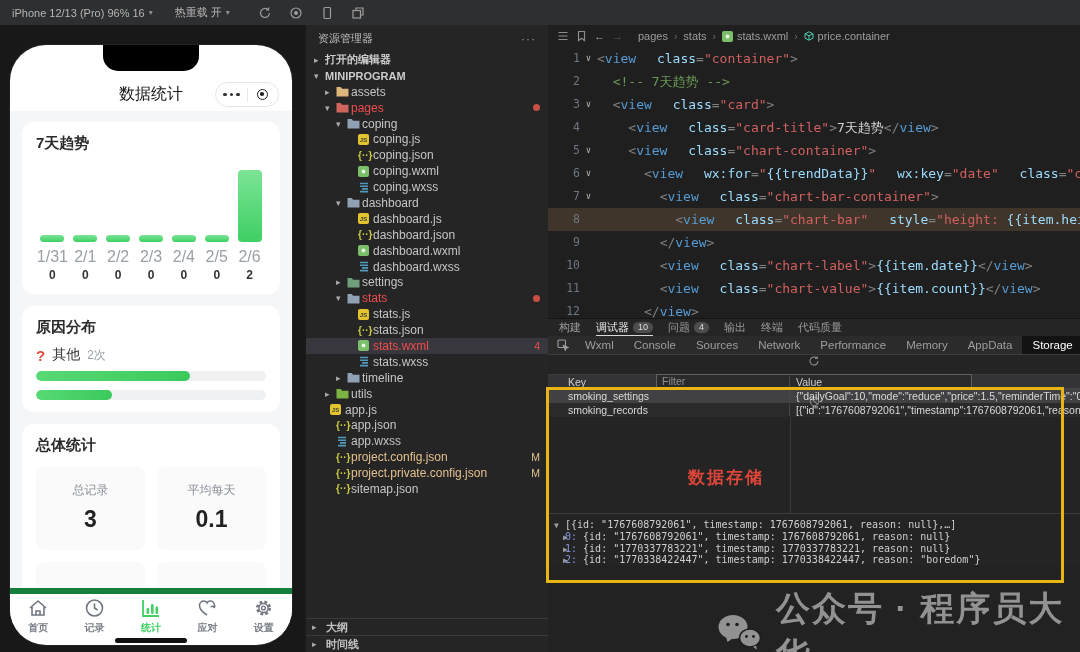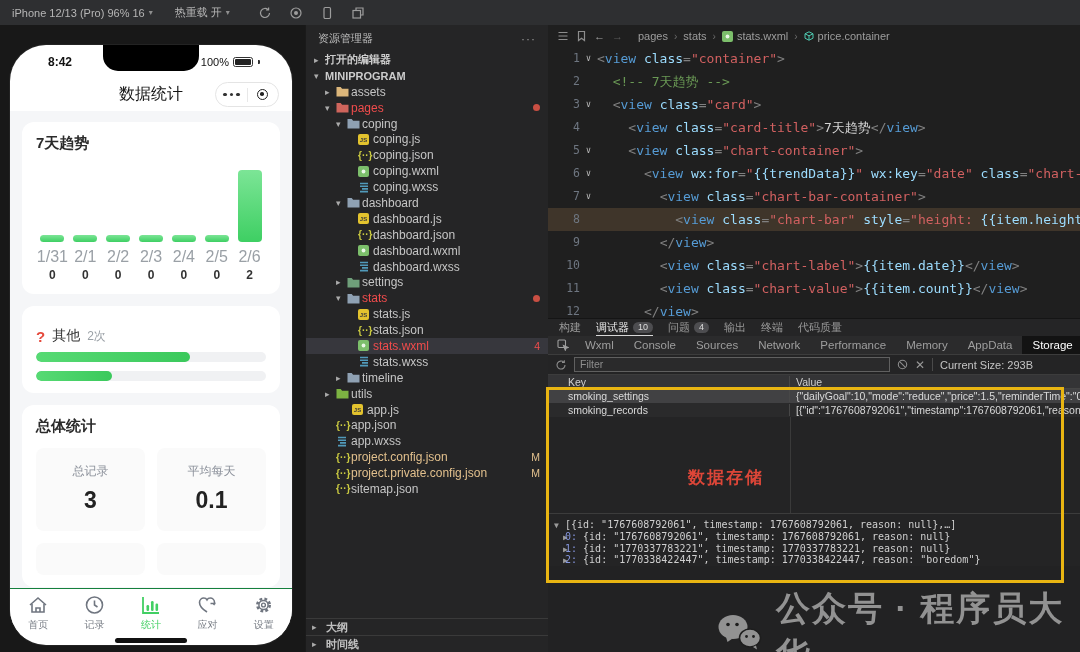--- a/index.html
+++ b/index.html
@@ -56,21 +56,21 @@
   .reason-count { font-size:12px; color:#9aa0a6; }
   .track { height:10px; background:#f0f1f3; border-radius:5px; overflow:hidden; }
   .fill { height:100%; border-radius:5px; background:linear-gradient(90deg,#57da74,#3bc95c); }
   .q-icon { color:#e5493c; font-weight:bold; font-size:15px; }
 
   .sgrid { display:grid; grid-template-columns:1fr 1fr; gap:12px; margin-top:12px; }
   .scell { background:#fafafa; border-radius:8px; padding:15px 6px 17px; text-align:center; }
   .slabel { font-size:12px; color:#8a8f99; }
   .svalue { font-size:23px; font-weight:bold; color:#222; margin-top:7px; }
 
-  .tabbar { position:absolute; bottom:7px; left:0; right:0; height:50px; background:#fff; border-top:1px solid #15803d; display:flex; z-index:2; }
+  .tabbar { position:absolute; bottom:7px; left:0; right:0; height:50px; background:#fff; border-top:6px solid #15803d; display:flex; z-index:2;font-weight:bold; }
   .titem { flex:1; display:flex; flex-direction:column; align-items:center; justify-content:center; gap:3px; font-size:10px; color:#7a7f87; }
   .titem.active { color:#42cf63; }
   .homebar { position:absolute; bottom:2px; left:50%; transform:translateX(-50%); width:72px; height:5px; border-radius:3px; background:#111; z-index:3; }
 
   
   .explorer { position:absolute; left:305px; top:25px; width:243px; height:627px; background:#252526; border-left:1px solid #1a1a1a; overflow:hidden; }
   .exp-header { height:27px; display:flex; align-items:center; padding:0 12px; font-size:11px; color:#bcbcbc;justify-content:space-between; }
   .exp-more { margin-left:auto; color:#9a9a9a; letter-spacing:1px; font-size:12px; }
   .tree { position:absolute; top:27px; left:0; right:0; }
   .trow { height:15.9px; display:flex; align-items:center; padding-right:8px; font-size:12px; color:#c5c5c5; white-space:nowrap; cursor:default; }
@@ -92,34 +92,34 @@
   .crumbbar { height:22px; display:flex; align-items:center; gap:7px; padding:0 9px; font-size:11px; color:#9d9d9d; }
   .crumb-seg { display:flex; align-items:center; gap:4px; }
   .crumb-sep { color:#6b6b6b; font-size:10px; }
   .arrow-dim { color:#5a5a5a; }
   .codearea { position:relative; font-family:"DejaVu Sans Mono","Liberation Mono",monospace; font-size:13px; }
   .cline { display:flex; height:23px; line-height:23px; }
   .cline.hl { background:#3f352a; }
   .lnum { width:32px; text-align:right; color:#6e7681; flex:none; font-size:11.5px; }
   .fold { width:17px; text-align:center; color:#b5b5b5; flex:none; font-size:9px; }
   .ctext { white-space:pre; }
-  .tk-p { color:#808080; } .tk-t { color:#569cd6; } .tk-a { color:#9cdcfe; }
+  .tk-p { color:#808080; } .tk-t { color:#569cd6; } .tk-a { color:#9cdcfe;margin-left:13px; }
   .tk-s { color:#d16060; } .tk-m { color:#9cdcfe; } .tk-c { color:#6a9955; } .tk-x { color:#d4d4d4; }
 
   
   .debug { position:absolute; left:548px; top:318px; width:532px; height:334px; background:#222223; border-top:1px solid #151515; }
   .dbg-tabs { height:17px; display:flex; align-items:center; gap:15px; padding:0 11px; font-size:11px; color:#9a9a9a; background:#252526; }
   .dbg-tab { display:flex; align-items:center; gap:4px; height:100%; }
   .dbg-tab.active { color:#ececec; box-shadow:inset 0 -1px 0 #d8d8d8; }
   .dbg-badge { background:#4d4d50; color:#ddd; border-radius:8px; font-size:9px; padding:1px 5px; line-height:1; }
   .dt-tabs { height:19px; display:flex; align-items:center; font-size:11.5px; color:#9e9e9e; background:#2b2b2c; border-bottom:1px solid #3c3c3c; padding-left:3px; }
   .dt-inspect { padding:0 6px; }
   .dt-tab { padding:0 10px; height:100%; display:flex; align-items:center; white-space:nowrap; }
   .dt-tab.active { background:#131313; color:#fff; }
-  .filterbar { height:20px; display:flex; align-items:center; gap:7px; padding:0 7px; border-bottom:1px solid #3c3c3c; background:#242425; }
+  .filterbar { height:20px; display:flex; align-items:center; gap:7px; padding:0 7px; border-bottom:1px solid #3c3c3c; background:#242425;flex-direction:column; }
   .filter-input { width:316px; height:15px; background:#2a2a2b; border:1px solid #606060; color:#8e8e8e; font-size:10.5px; padding:0 5px; line-height:13px; }
   .fb-div { width:1px; height:13px; background:#4a4a4a; }
   .size-label { font-size:11px; color:#c4c4c4; }
   .kv-head { display:flex; height:14px; background:#343436; font-size:10.5px; color:#d0d0d0; border-bottom:1px solid #454545; align-items:center; }
   .kv-key { width:242px; padding-left:20px; border-right:1px solid #474747; flex:none; overflow:hidden; }
   .kv-val { flex:1; padding-left:6px; overflow:hidden; white-space:nowrap; }
   .kv-row { display:flex; height:14px; font-size:10.5px; color:#dadada; align-items:center; }
   .kv-row.sel { background:#414143; }
   .kv-row.alt { background:#2a2a2b; }
   .kv-empty { height:96px; position:relative; background:#242425; }
@@ -256,28 +256,20 @@
         </svg>
       </span>
       <span class="etab-label">stats.wxml</span>
       <span class="etab-close">×</span>
     </div>
   </div>
 
 <div class="sim">
   <div class="phone">
     <div class="notch"></div>
-    <div class="statusbar">
-      <span>8:42</span>
-      <span class="batt-group">
-          <span>100%</span>
-          <span class="batt"></span>
-          <span class="batt-tip"></span>
-        </span>
-    </div>
     <div class="navbar">数据统计</div>
     <div class="capsule">
       <span class="cap-dots">
           <i></i>
           <i></i>
           <i></i>
         </span>
       <span class="cap-div"></span>
       <span class="cap-target">
           <i></i>
@@ -333,20 +325,21 @@
             <div class="chart-col">
               <div class="barwrap">
                 <div class="bar" style="height: 72px;"></div>
               </div>
               <div class="chart-date">2/6</div>
               <div class="chart-count">2</div>
             </div>
           </div>
       </div>
       <div class="card">
+        <div class="card-title">原因分布</div>
         <div id="reason-rows">
             <div class="reason-row">
               <div class="reason-head">
                 <span class="q-icon">?</span>
                 <span>其他</span>
                 <span class="reason-count">2次</span>
               </div>
               <div class="track">
                 <div class="fill" style="width:67%"></div>
               </div>
@@ -620,21 +613,21 @@
       </div>
       <div class="trow" style="padding-left: 19px;">
         <span class="tchev">▸</span>
         <span class="ticon">
           <svg width="13" height="11" viewBox="0 0 13 11">
             <path d="M0.5 1h4.2l1.4 1.7h6.4v7.8H0.5z" fill="#7cb342"></path>
           </svg>
         </span>
         <span class="tlabel">utils</span>
       </div>
-      <div class="trow" style="padding-left: 35px;">
+      <div class="trow" style="padding-left: 13px;">
         <span class="tchev"></span>
         <span class="ticon">
           <svg width="11" height="11" viewBox="0 0 11 11">
             <rect width="11" height="11" rx="2" fill="#e3c32e"></rect>
             <text x="5.5" y="8.3" font-size="6" text-anchor="middle" fill="#3a3a3a" font-weight="bold" font-family="sans-serif">JS</text>
           </svg>
         </span>
         <span class="tlabel">app.js</span>
       </div>
       <div class="trow" style="padding-left: 19px;">

